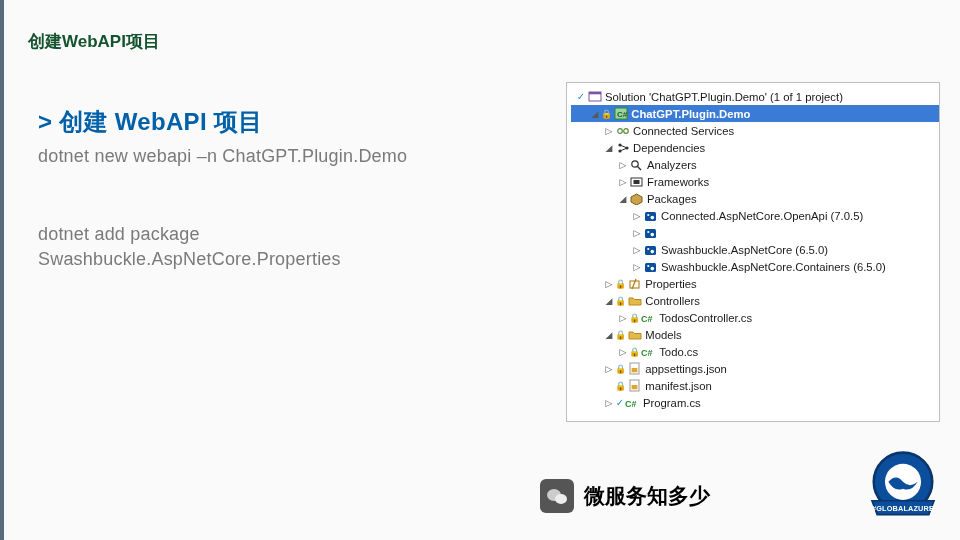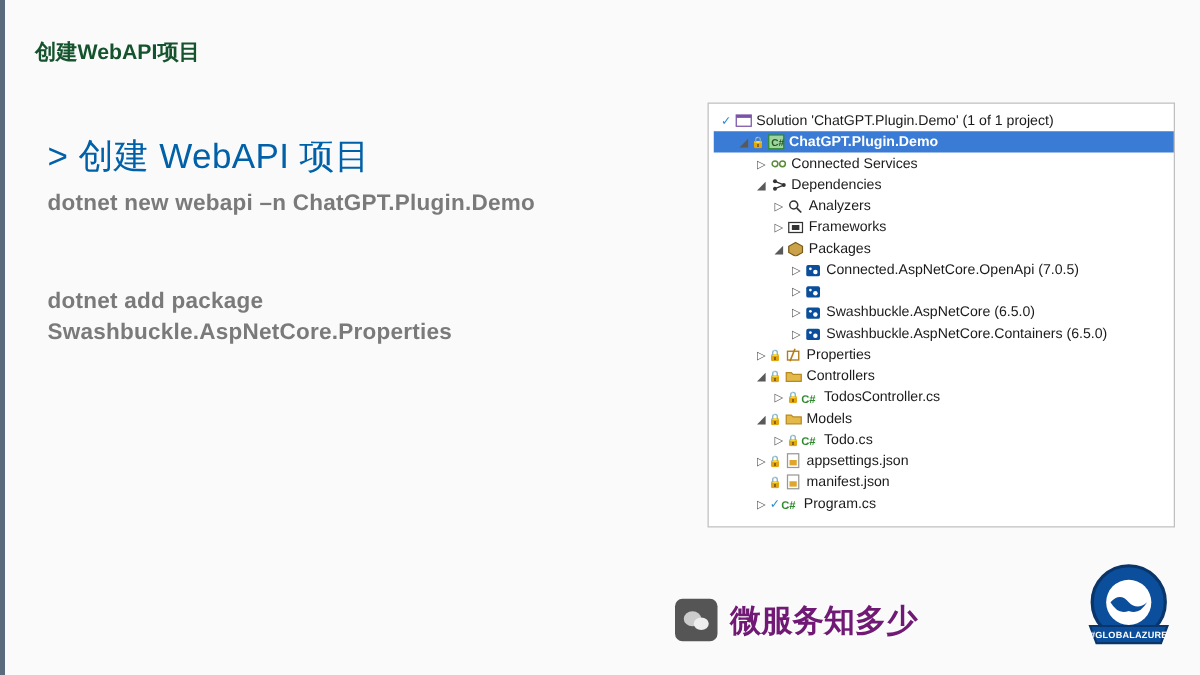--- a/index.html
+++ b/index.html
@@ -15,25 +15,25 @@
       background: #5a6b7d;
     }
     .slide-title {
       position: absolute; left: 28px; top: 30px;
       font-size: 17px; font-weight: 700; color: #14532d;
     }
     .left-col {
       position: absolute; left: 38px; top: 106px; width: 460px;
     }
     .hd {
-      font-size: 28px; font-weight: 400; color: #0060a8;
+      font-size: 24px; font-weight: 700; color: #0060a8;
       margin-bottom: 6px; letter-spacing: .3px;
     }
     .cmd {
-      font-size: 18px; font-weight: 700; color: #7a7a7a;
+      font-size: 18px; font-weight: 400; color: #7a7a7a;
       letter-spacing: .2px; line-height: 1.35;
     }
     .block2 { margin-top: 54px; }
     
     .solexp {
       position: absolute; top: 82px; left: 566px; width: 374px; height: 340px;
       background: #fff; border: 1px solid #bfbfbf;
       font-size: 11.3px; color: #1a1a1a;
     }
     .tree { padding: 5px 0 4px 4px; }
@@ -62,21 +62,21 @@
     
     .footer-bar {
       position: absolute; left: 540px; right: 0; bottom: 18px; height: 52px;
       display:flex; align-items:center; gap:10px;
     }
     .wechat {
       width:34px; height:34px; background:#555; border-radius:6px;
       display:flex; align-items:center; justify-content:center;
     }
     .footer-txt {
-      font-size:25px; font-weight:600; color:#701a75;
+      font-size:21px; font-weight:600; color:#000000;
       text-shadow: 0 1px 0 #fff, 0 0 2px #fff;
     }
     .badge {
       position:absolute; right:14px; bottom:10px; width:86px; height:86px;
     }
   </style>
 </head>
 <body>
 
 <div class="stripe-left"></div>

